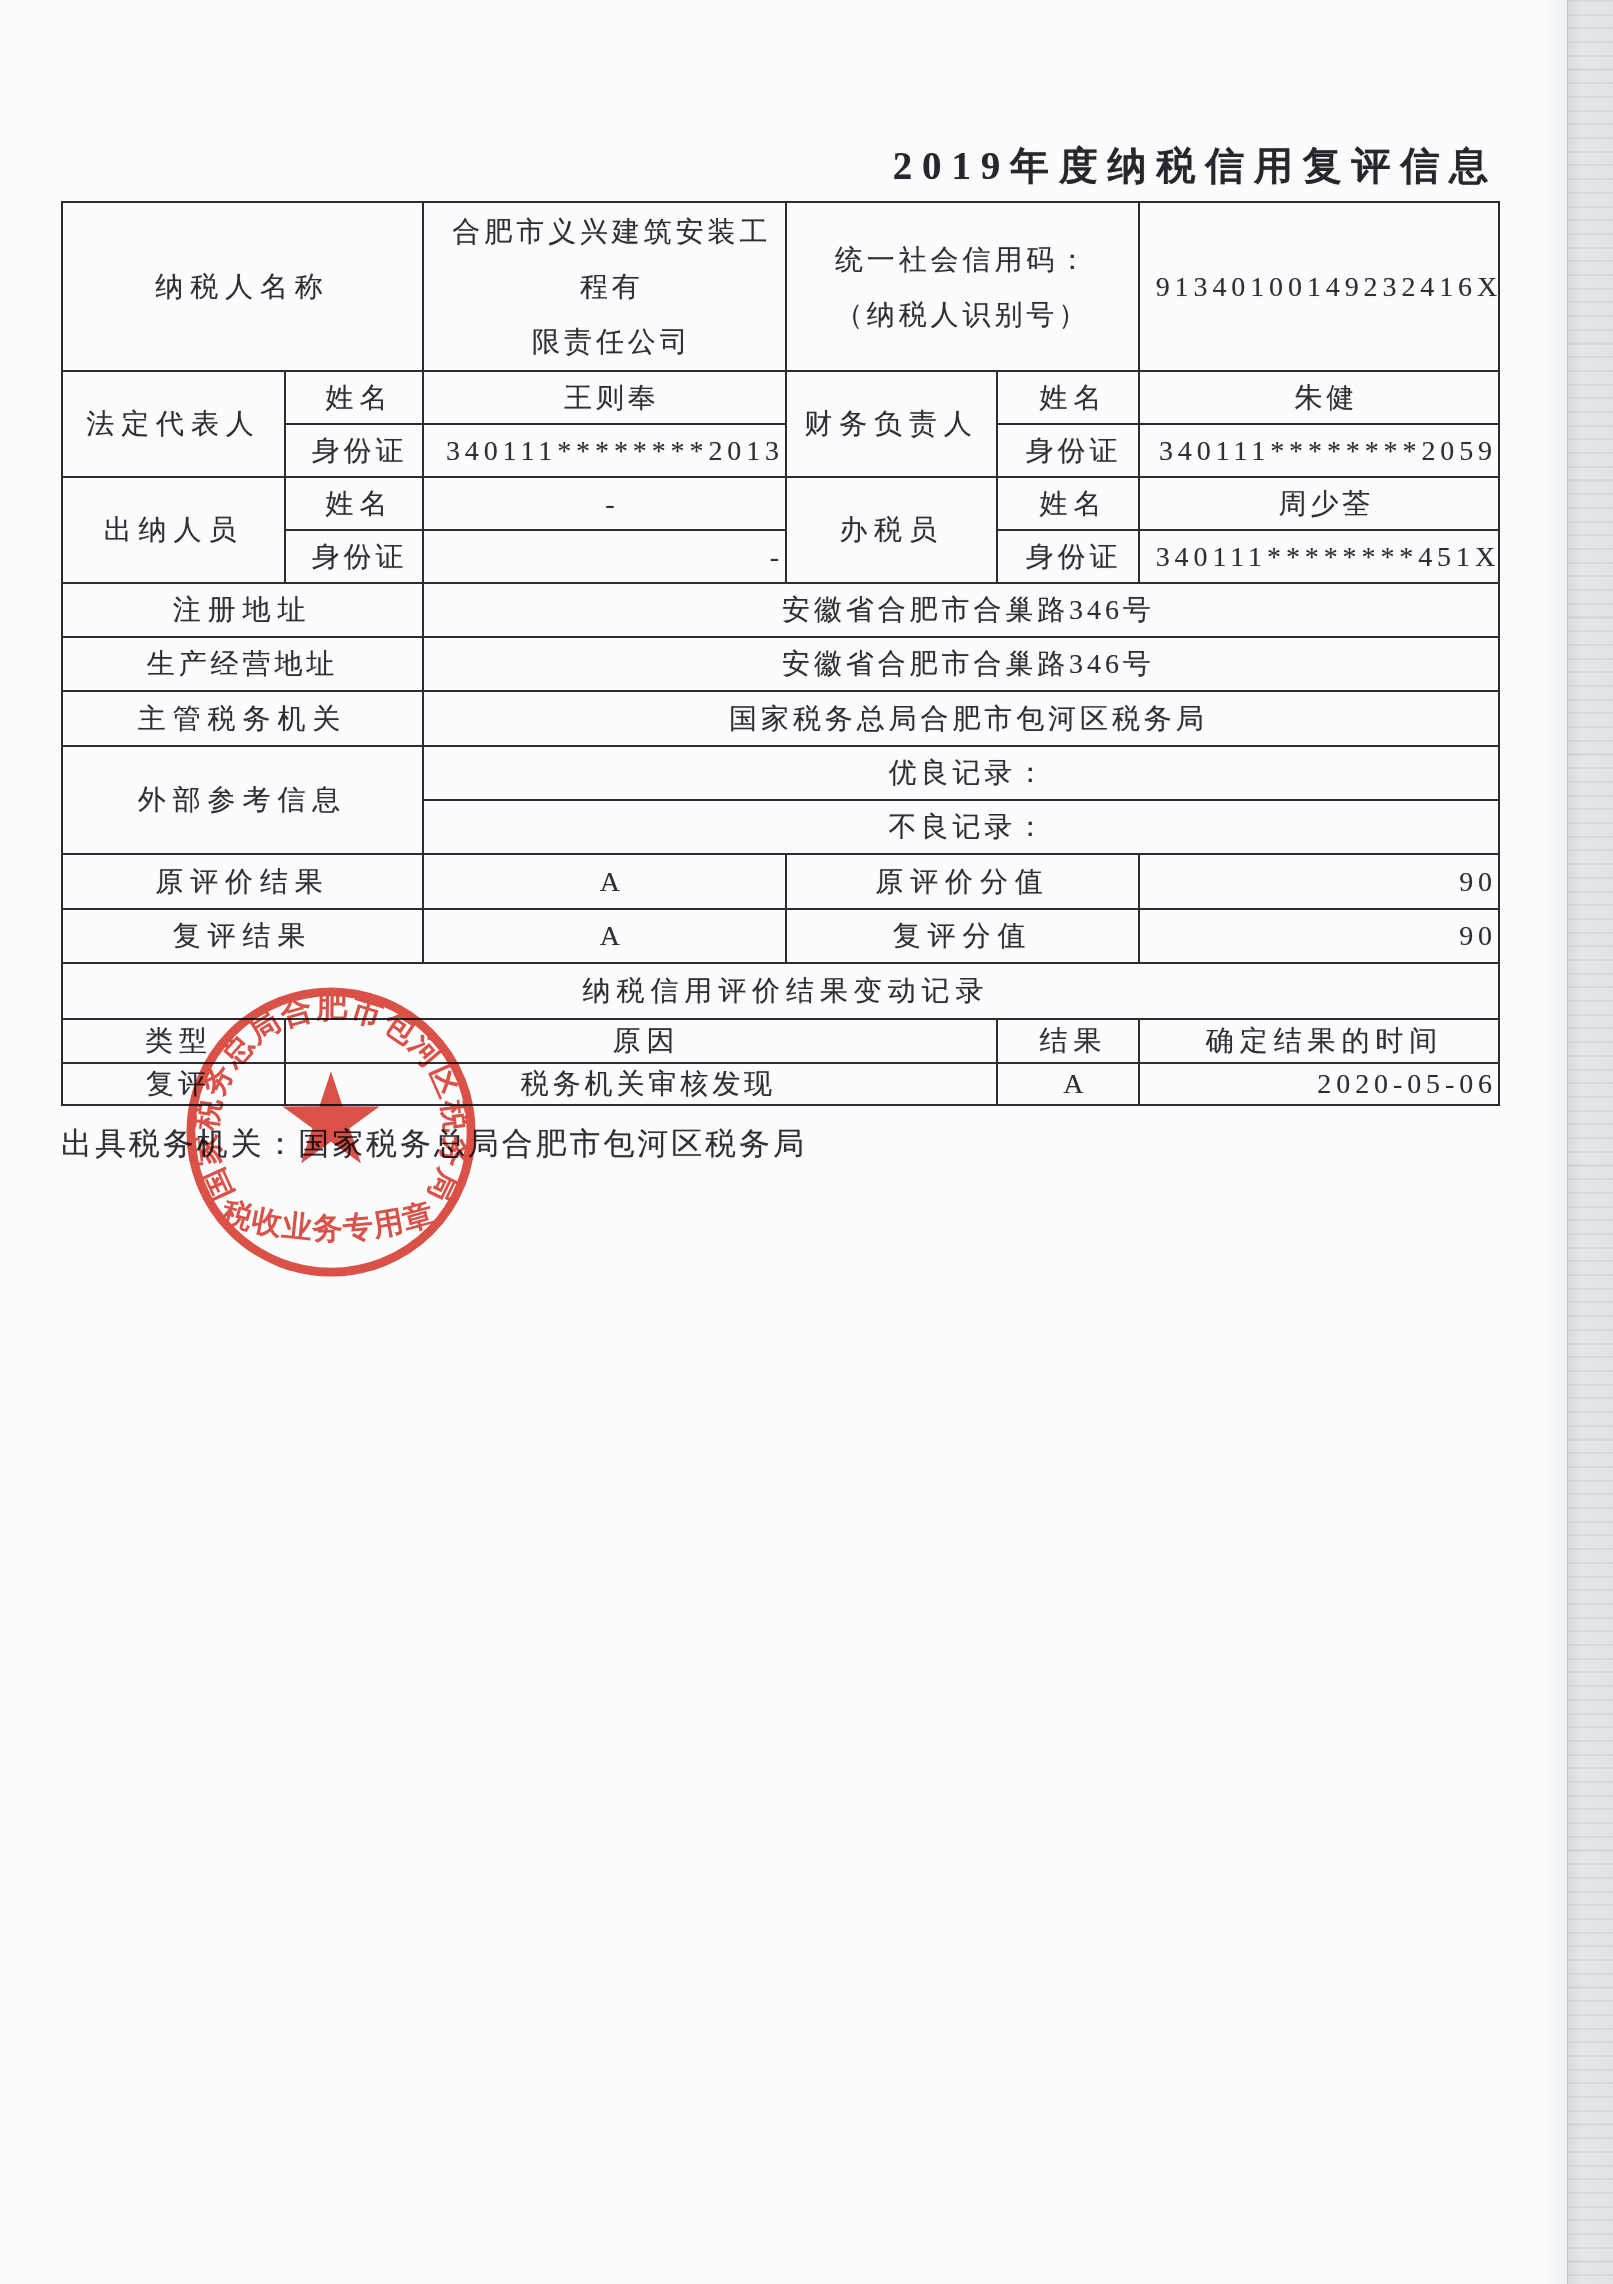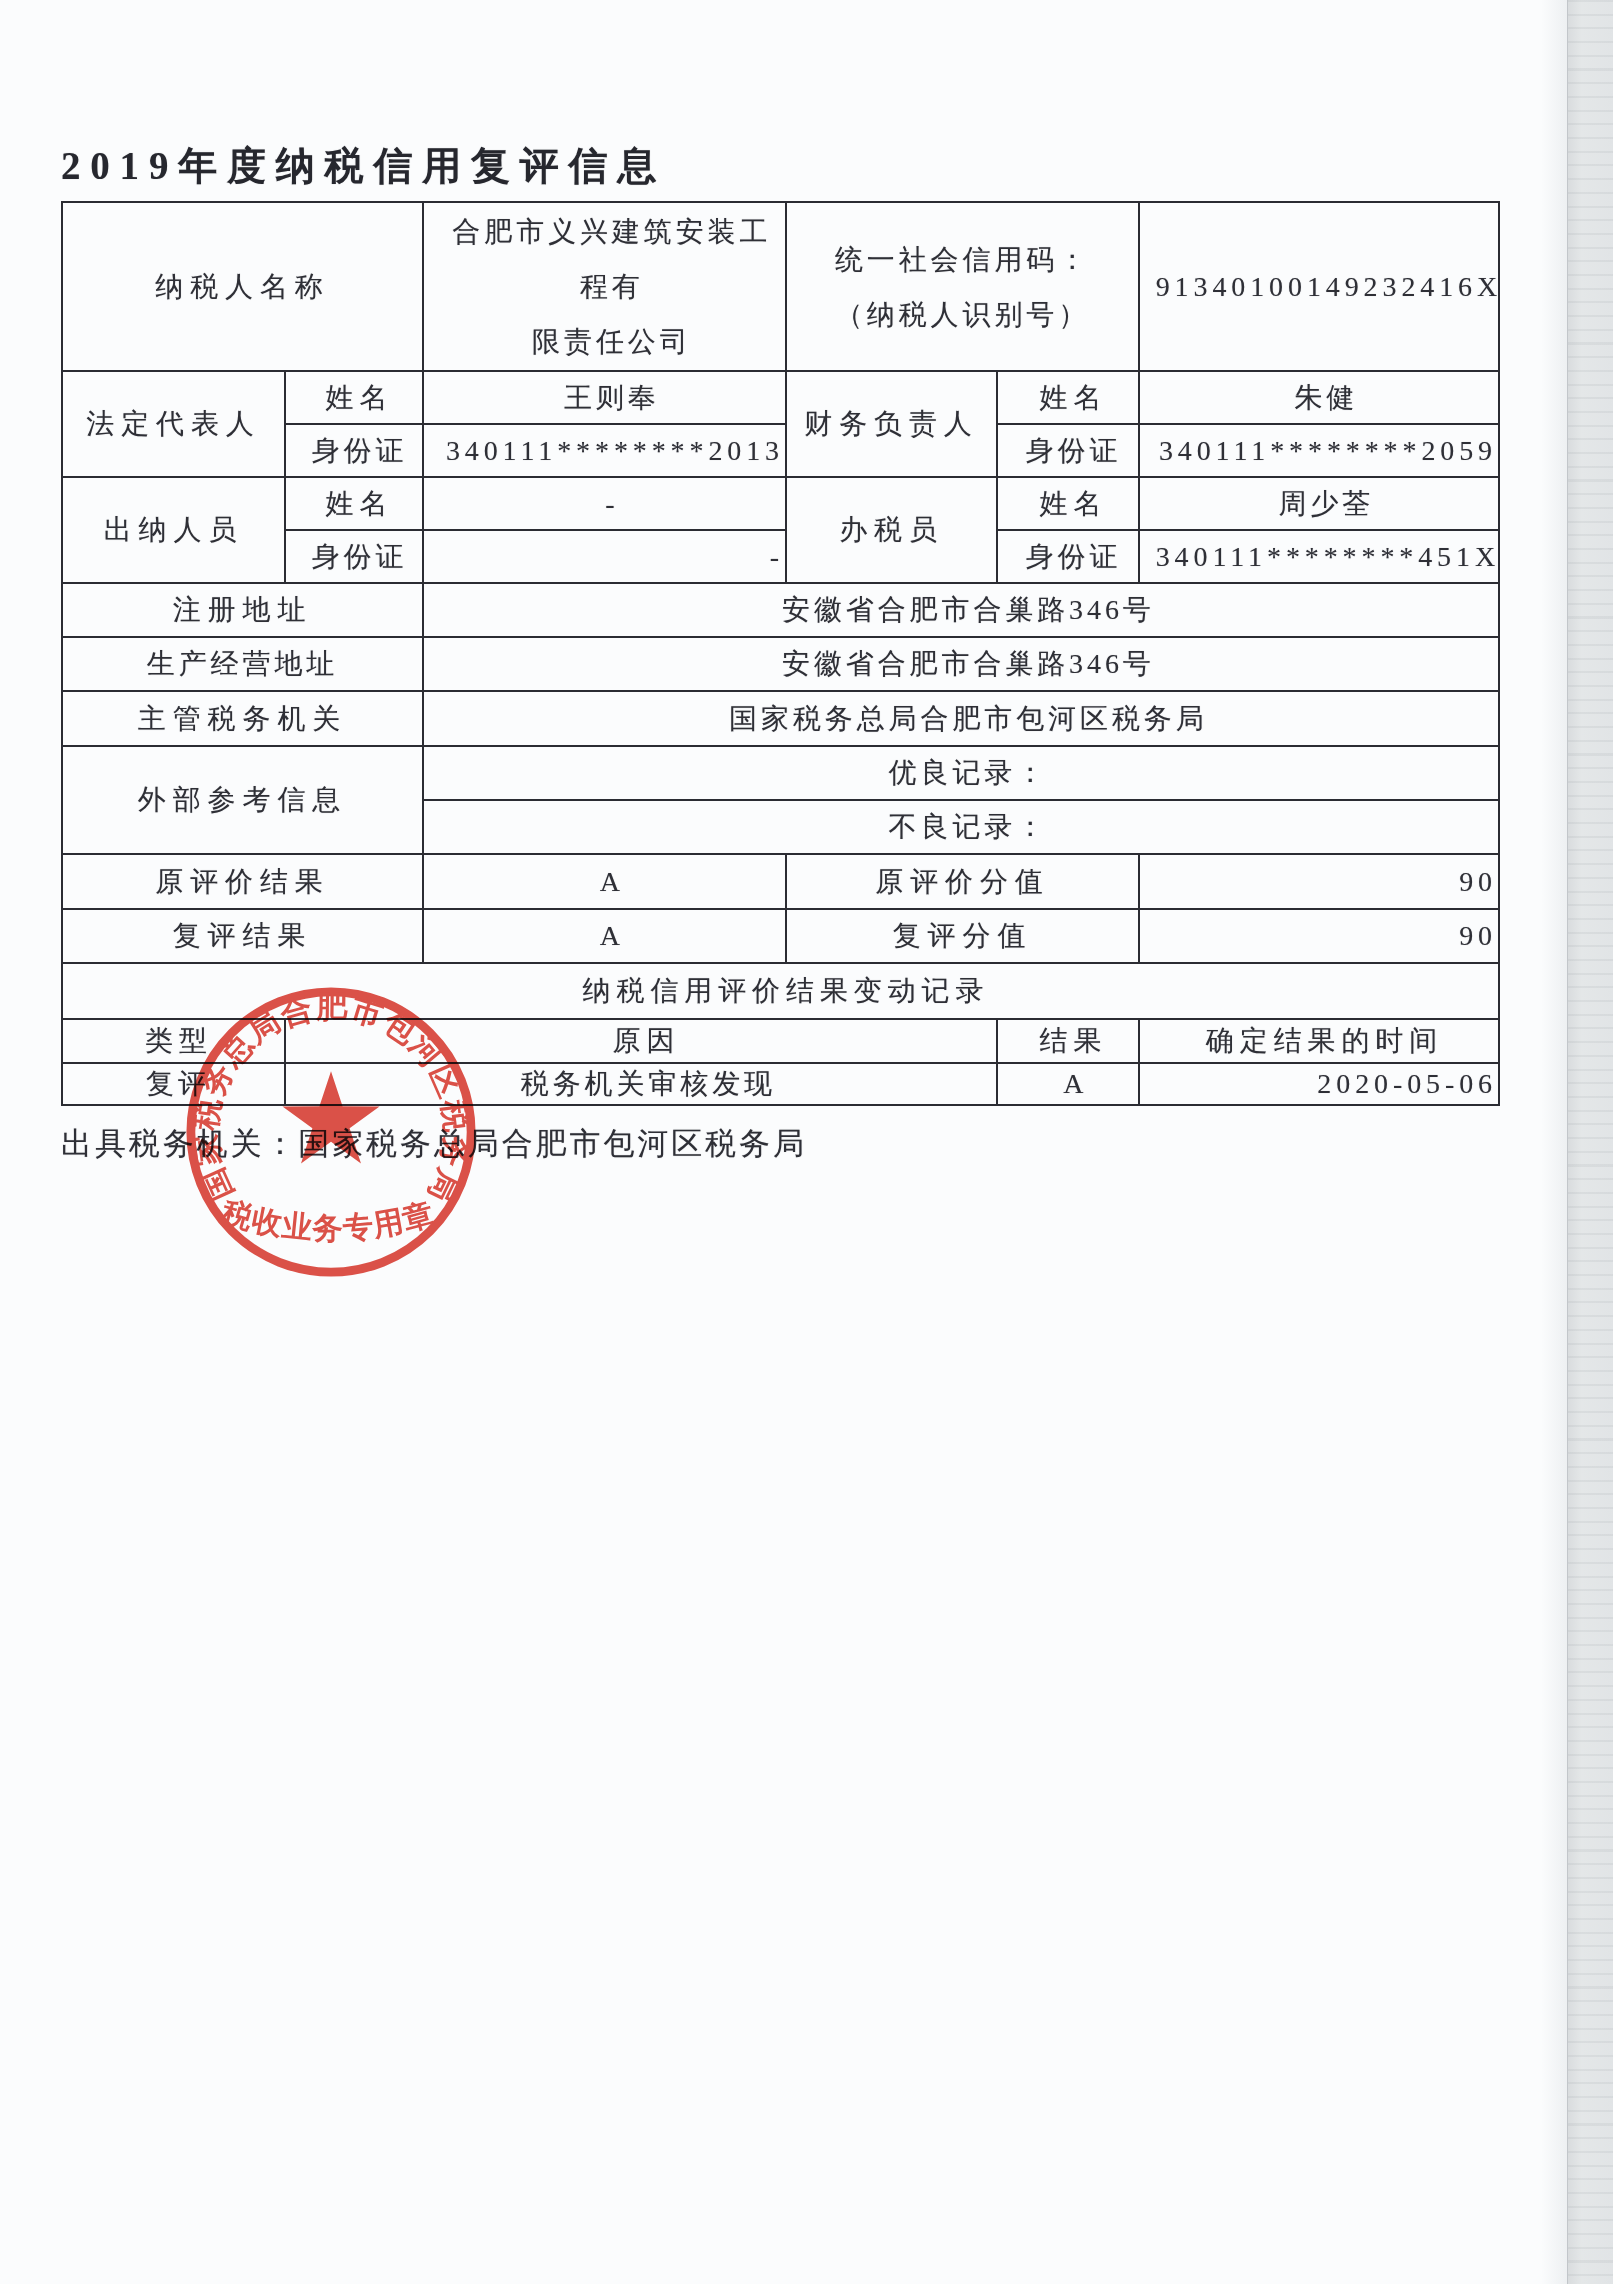--- a/index.html
+++ b/index.html
@@ -16,21 +16,21 @@
       repeating-linear-gradient(180deg, rgba(120,128,134,0.10) 0 2px, rgba(0,0,0,0) 2px 13.7px),
       linear-gradient(90deg,#d9dcde 0,#e4e7e8 30%,#e1e4e6 100%);
     border-left:1px solid #c2c6ca;
   }
   .scan-band-soft{
     position:absolute;top:0;right:45px;width:27.4px;height:2285px;
     background:linear-gradient(90deg,rgba(233,236,238,0) 0,rgba(225,229,232,0.55) 100%);
   }
   .page-title{
     position:absolute;left:61px;top:139px;width:1437px;
-    text-align:left;font-size:39px;font-weight:bold;letter-spacing:9.8px;
+    text-align:right;font-size:39px;font-weight:bold;letter-spacing:9.8px;
     color:#26272e;text-shadow:0 0 1px rgba(38,39,46,0.35);
   }
   table.doc-table{
     position:absolute;left:61px;top:201px;width:1437px;
     border-collapse:collapse;table-layout:fixed;
     border:2.9px solid #2b2c33;
     font-size:28px;
     text-shadow:0 0 1px rgba(40,41,50,0.30);
   }
   table.doc-table td{

